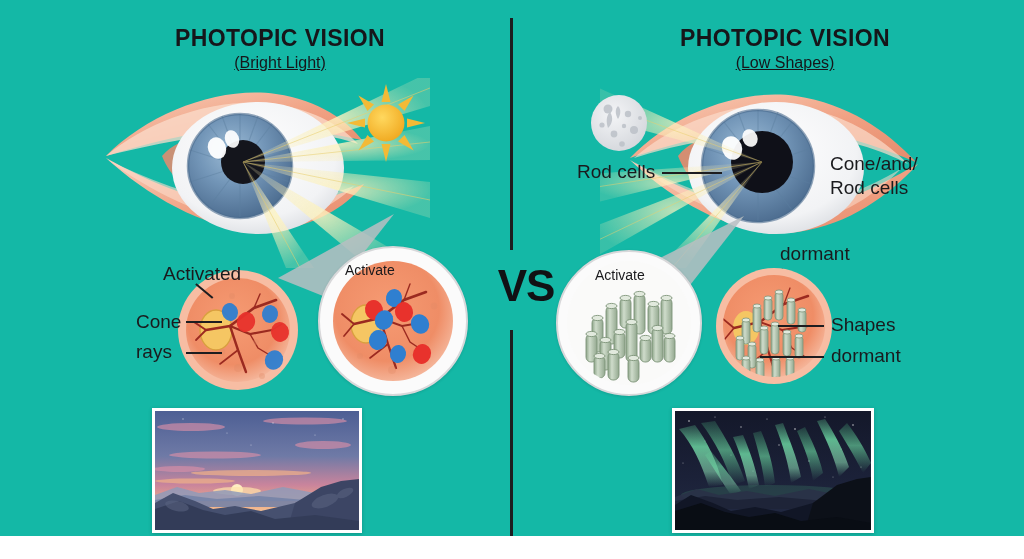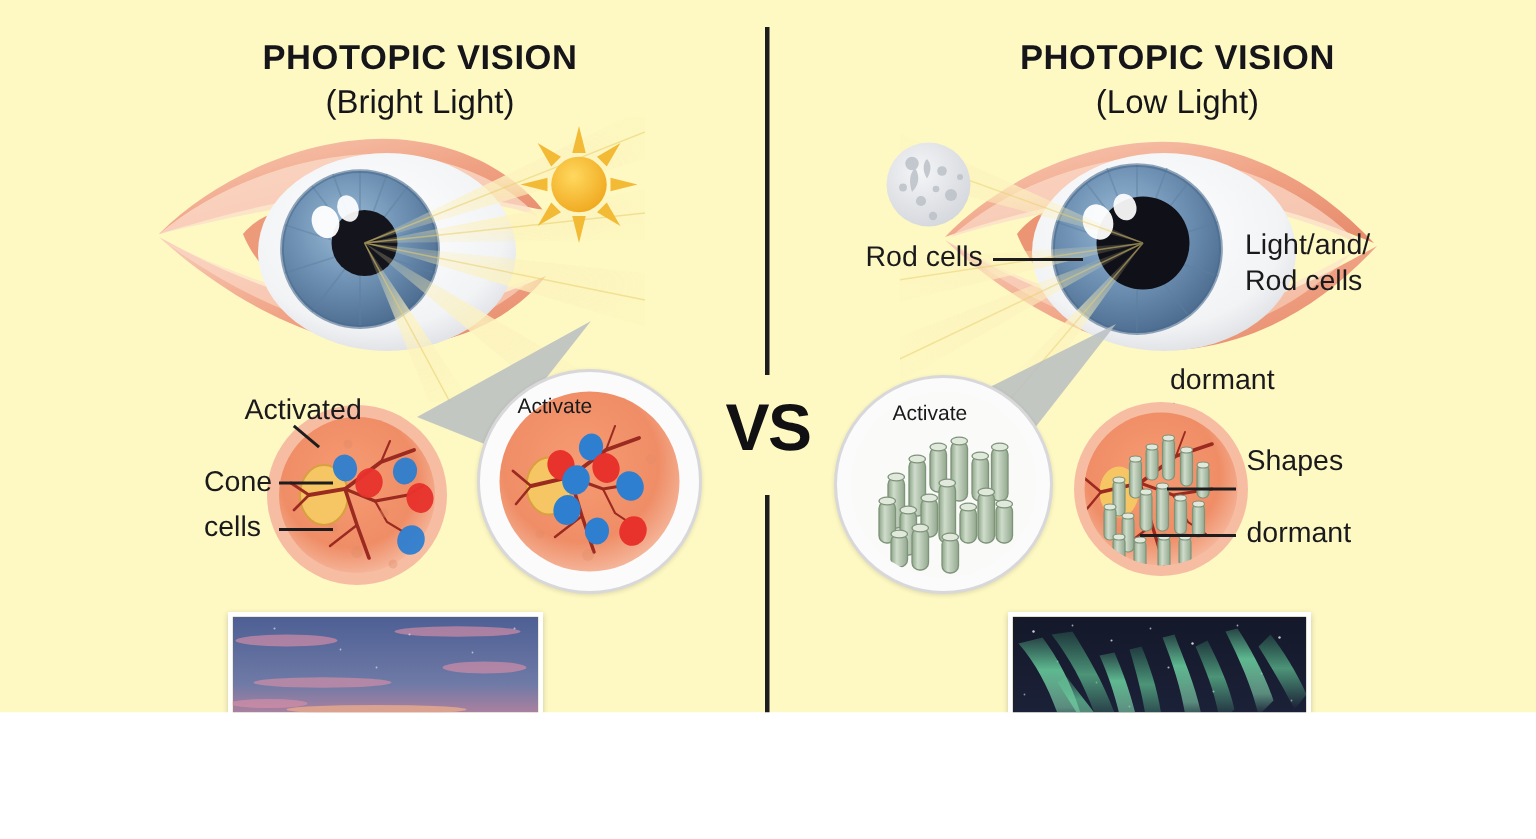--- a/index.html
+++ b/index.html
@@ -7,58 +7,59 @@
   html, body {
     margin: 0; padding: 0;
     background: #ffffff;
   }
   body {
     font-family: "Liberation Sans", sans-serif;
   }
   #infographic {
     position: relative;
     width: 1024px;
-    height: 475px;
-    background: #fef9c3;
+    height: 536px;
+    background: #14b8a6;
     overflow: hidden;
   }
   
   .panel-title {
     position: absolute;
     text-align: center;
     color: #16161a;
   }
   .panel-title .main {
     font-size: 23px;
     font-weight: bold;
     letter-spacing: 0.4px;
     line-height: 1.1;
     display: block;
   }
   .panel-title .sub {
-    font-size: 22px;
+    font-size: 16px;
     font-weight: normal;
     line-height: 1.5;
     display: block;
+    text-decoration: underline;
   }
   #title-left  { left: 55px;  top: 26px; width: 450px; }
   #title-right { left: 565px; top: 26px; width: 440px; }
 
   
   #divider-top, #divider-bottom {
     position: absolute;
     left: 510px;
     width: 3px;
     background: #1d1d20;
   }
   #divider-top    { top: 18px;  height: 232px; }
   #divider-bottom { top: 330px; height: 212px; }
   #vs-badge {
     position: absolute;
-    left: 478px; top: 255px;
+    left: 492px; top: 255px;
     width: 68px; height: 62px;
     font-size: 44px;
     font-weight: bold;
     color: #111114;
     text-align: center;
     line-height: 62px;
     letter-spacing: -1px;
   }
 
   
@@ -106,21 +107,21 @@
 
 <div id="infographic">
 
   <div class="panel-title" id="title-left">
     <span class="main">PHOTOPIC VISION</span>
     <span class="sub">(Bright Light)</span>
   </div>
 
   <div class="panel-title" id="title-right">
     <span class="main">PHOTOPIC VISION</span>
-    <span class="sub">(Low Light)</span>
+    <span class="sub">(Low Shapes)</span>
   </div>
 
   <div id="divider-top"></div>
   <div id="divider-bottom"></div>
   <div id="vs-badge">VS</div>
 
   <svg class="abs" style="left:100px; top:78px;" width="330" height="190" viewBox="0 0 330 190">
     <defs>
       <linearGradient id="lidGradL" x1="0" y1="0" x2="1" y2="1">
         <stop offset="0%" stop-color="#f8cdb8"></stop>
@@ -248,21 +249,21 @@
         <circle cx="60" cy="28" r="3"></circle>
     </g>
   </svg>
 
   <div class="lbl" style="left:130px; top:262px;margin-left:33px;">Activated</div>
   <div class="leader diag" style="left:196px; top:283px; width:22px; transform:rotate(40deg);"></div>
 
   <div class="lbl" style="left:136px; top:310px;">Cone</div>
   <div class="leader" style="left:186px; top:321px; width:36px;"></div>
 
-  <div class="lbl" style="left:136px; top:340px;">cells</div>
+  <div class="lbl" style="left:136px; top:340px;">rays</div>
   <div class="leader" style="left:186px; top:352px; width:36px;"></div>
 
   <svg class="abs" style="left:268px; top:212px;" width="130" height="100" viewBox="0 0 130 100">
     <path d="M126 2 L10 66 L60 86 Z" fill="#b9bec2" opacity=".85"></path>
   </svg>
 
   <div class="retina-outer" style="left:318px; top:246px; width:150px; height:150px;"></div>
   <svg class="abs" style="left:330px; top:258px;" width="126" height="126" viewBox="0 0 126 126">
     <defs>
       <radialGradient id="retG2" cx="45%" cy="40%" r="62%">
@@ -439,21 +440,21 @@
         <circle cx="52" cy="26" r="2"></circle>
       <path d="M22 20 C26 26 24 32 20 36 C18 30 18 24 22 20 Z"></path>
       <path d="M30 14 C34 18 32 24 30 27 C27 22 27 17 30 14 Z"></path>
     </g>
   </svg>
 
   <div class="lbl" style="left:577px; top:160px;">Rod cells</div>
   <div class="leader" style="left:662px; top:172px; width:60px;"></div>
 
   <div class="lbl two-line" style="left:830px; top:152px; width:160px;">
-    <span>Light/and/</span><br>
+    <span>Cone/and/</span><br>
     <span>Rod cells</span>
   </div>
 
   <div class="lbl" style="left:780px; top:242px;">dormant</div>
   <div class="leader diag" style="left:782px; top:268px; width:26px; transform:rotate(62deg);"></div>
 
   <svg class="abs" style="left:620px; top:216px;" width="130" height="100" viewBox="0 0 130 100">
     <path d="M124 0 L8 58 L60 82 Z" fill="#b9bec2" opacity=".85"></path>
   </svg>
 
@@ -573,21 +574,21 @@
         <ellipse cx="64" cy="92" rx="4" ry="2" fill="#e1e9dd"></ellipse>
         <rect x="74" y="92" width="8" height="20" rx="3.6" fill="url(#rodG2)"></rect>
         <ellipse cx="78" cy="92" rx="4" ry="2" fill="#e1e9dd"></ellipse>
         <rect x="30" y="92" width="8" height="18" rx="3.6" fill="url(#rodG2)"></rect>
         <ellipse cx="34" cy="92" rx="4" ry="2" fill="#e1e9dd"></ellipse>
       </g>
     </g>
   </svg>
 
   <div class="leader" style="left:778px; top:325px; width:46px;"></div>
-  <div class="lbl" style="left:831px; top:296px;">Shapes</div>
+  <div class="lbl" style="left:831px; top:313px;">Shapes</div>
 
   <div class="leader" style="left:760px; top:356px; width:64px;"></div>
   <div class="lbl" style="left:831px; top:344px;">dormant</div>
 
   <div class="photo" style="left:672px; top:408px; width:202px; height:125px;">
     <svg width="196" height="119" viewBox="0 0 196 119">
       <defs>
         <linearGradient id="skyR" x1="0" y1="0" x2="0" y2="1">
           <stop offset="0%" stop-color="#14182a"></stop>
           <stop offset="55%" stop-color="#1b2138"></stop>

